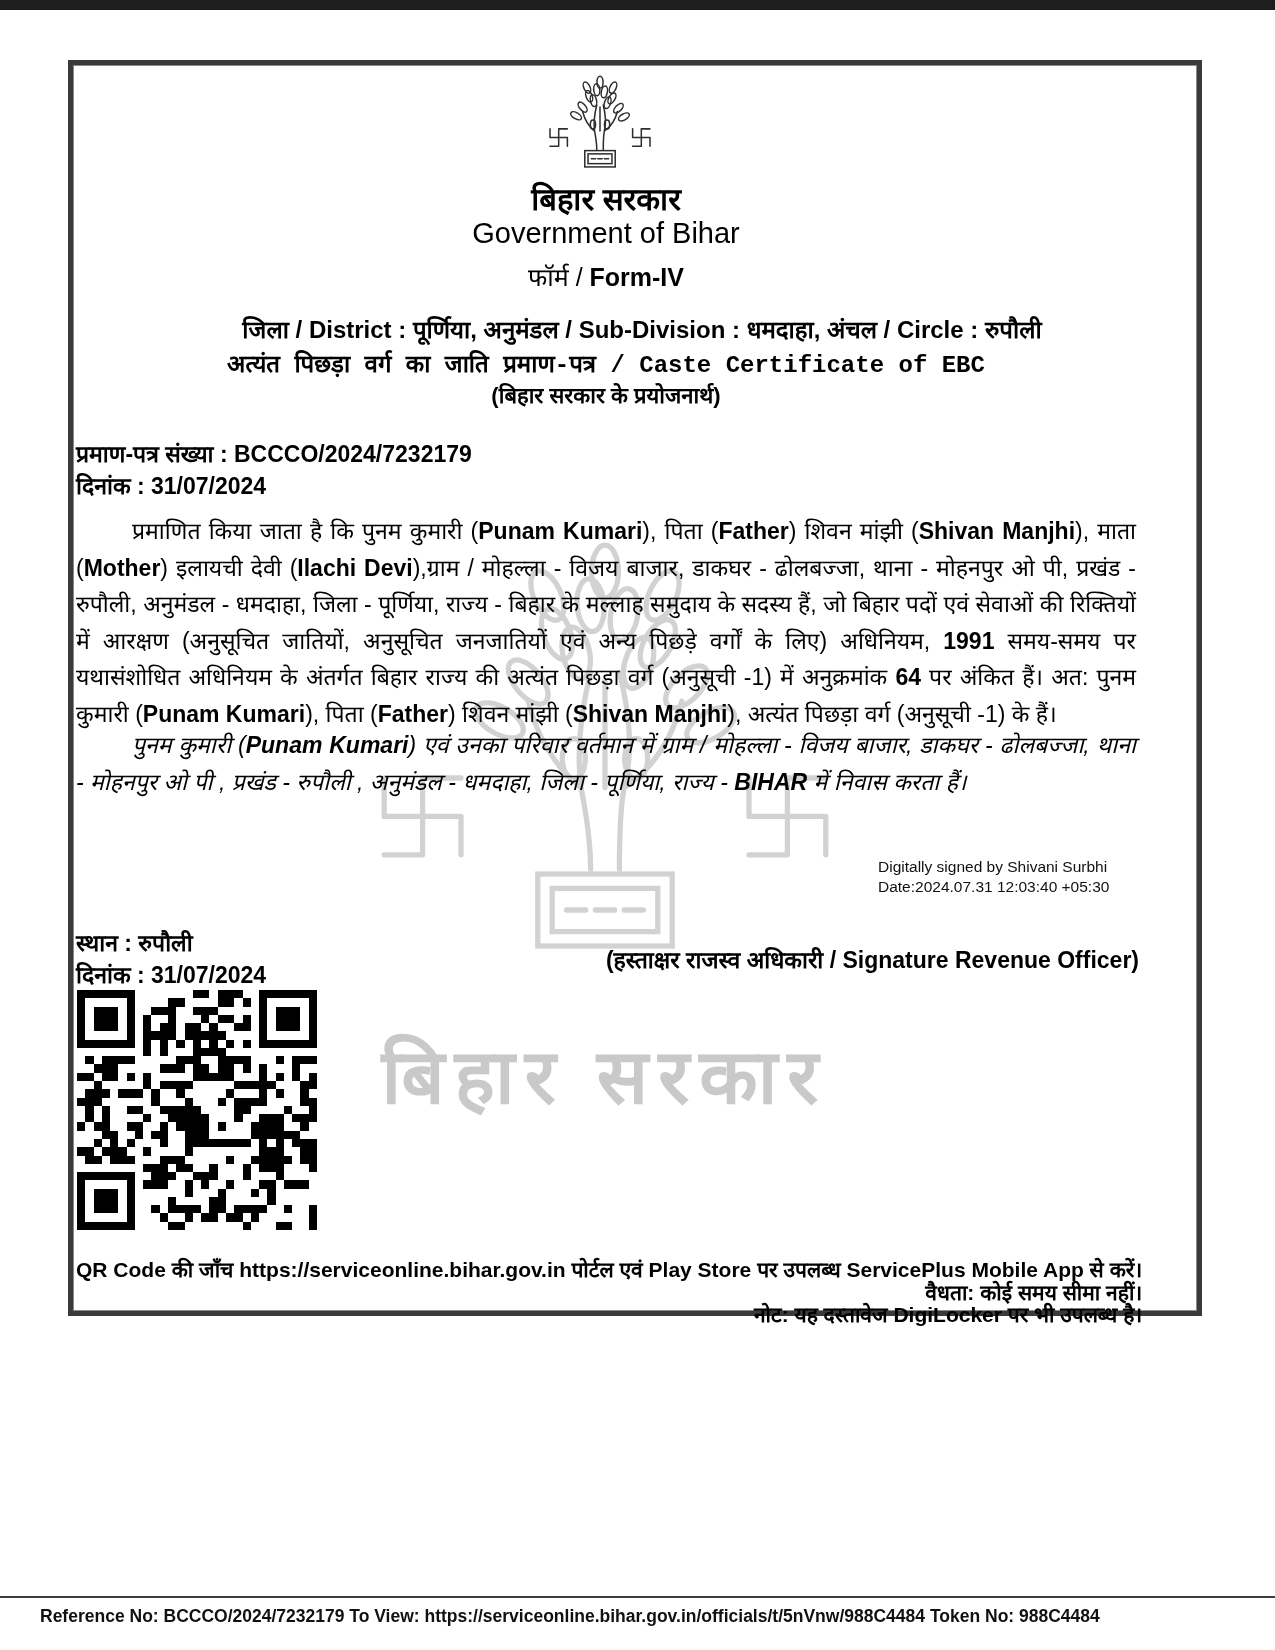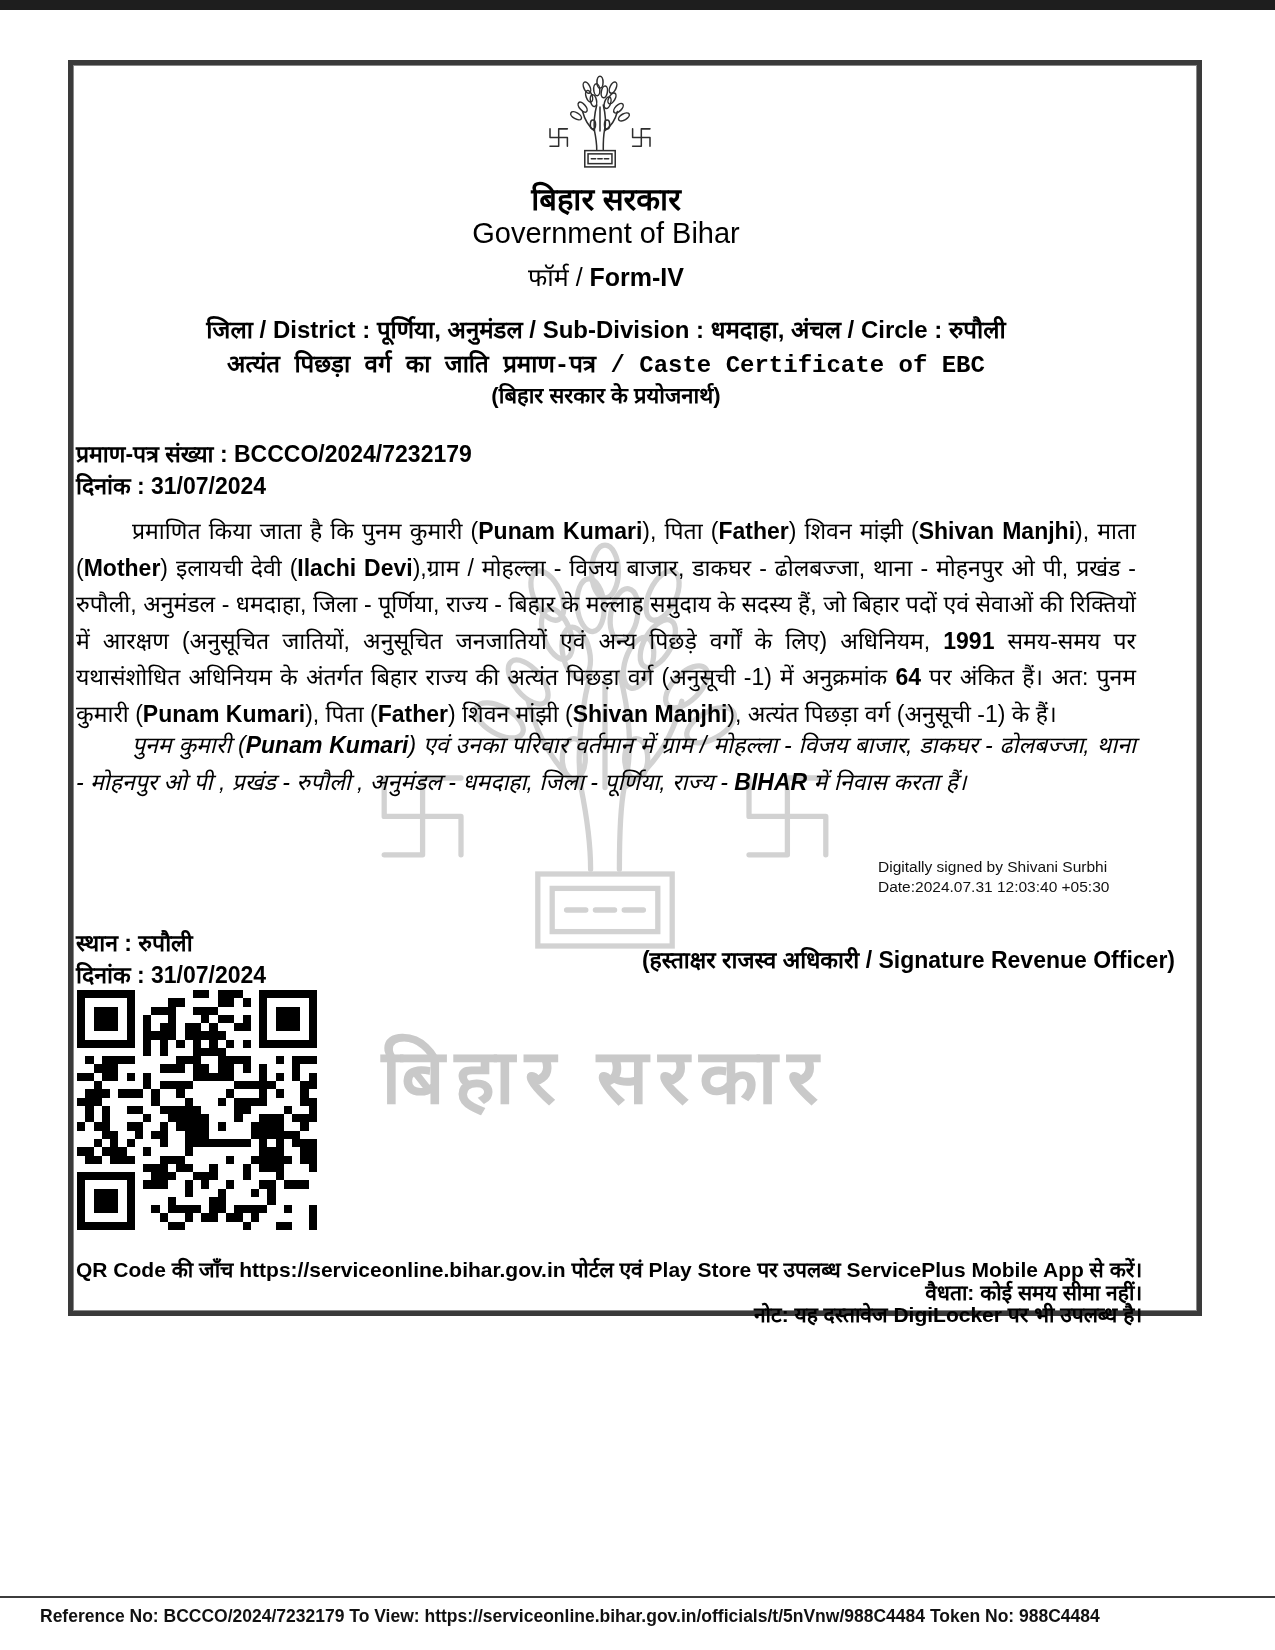--- a/index.html
+++ b/index.html
@@ -15,38 +15,38 @@
   
   .cert { position:absolute; left:68px; top:60px; width:1134px; height:1256px;
           border:5px solid #3a3a3a; box-shadow: inset 0 0 0 1px #8a8a8a; z-index:1; }
   .centered { position:absolute; left:0; width:1066px; text-align:center; }
 
   .logo { position:absolute; left:472px; top:3px; width:110px; height:100px; }
 
   .title-hi   { top:112px; font-size:31px; font-weight:bold; }
   .title-en   { top:152px; font-size:29px; font-weight:normal; }
   .form-line  { top:194px; font-size:25px; }
-  .district   { top:247px; font-size:24px; font-weight:bold; }
+  .district   { top:247px; font-size:24px; font-weight:bold;margin-left:36px; }
   .cert-title { top:281px; font-size:24px; font-weight:bold;font-family:Liberation Mono, monospace; }
   .purpose    { top:314px; font-size:22px; font-weight:bold; }
 
   .meta-row { position:absolute; left:3px; top:372px; width:1062px; display:flex;
               justify-content:space-between; font-size:23px; font-weight:bold;flex-direction:column; }
 
   .para { position:absolute; left:3px; width:1060px; font-size:23px; line-height:36.5px;
           text-align:justify; text-indent:56px; }
   .para1 { top:448px; }
   .para2 { top:662px;font-style:italic; }
   .b { font-weight:bold; }
 
   .digsig { position:absolute; left:805px; top:792px; font-size:15.5px; line-height:20px; color:#111; }
 
   .place-block { position:absolute; left:3px; top:862px; font-size:23px; font-weight:bold; line-height:32px; }
   .officer-label { position:absolute; left:0; top:878px; width:1066px; text-align:right;
-                   font-size:23px; font-weight:bold;margin-left:36px; }
+                   font-size:23px; font-weight:bold; }
 
   .qr { position:absolute; left:4px; top:925px; width:240px; height:240px; }
   .qr svg { width:100%; height:100%; }
 
   .notes { position:absolute; left:3px; top:1194px; font-size:21px; font-weight:bold; line-height:22.5px;text-align:right; }
 
   .footer-line { position:absolute; left:0; top:1596px; width:1275px; border-top:2px solid #3c3c3c; }
   .footer-text { position:absolute; left:40px; top:1606px; font-size:17.5px; color:#111;font-weight:bold; }
 </style>
 </head>

